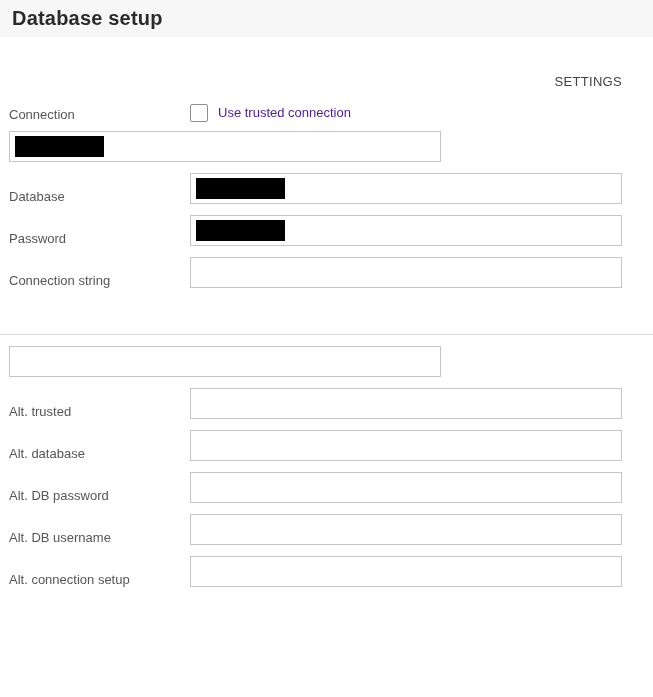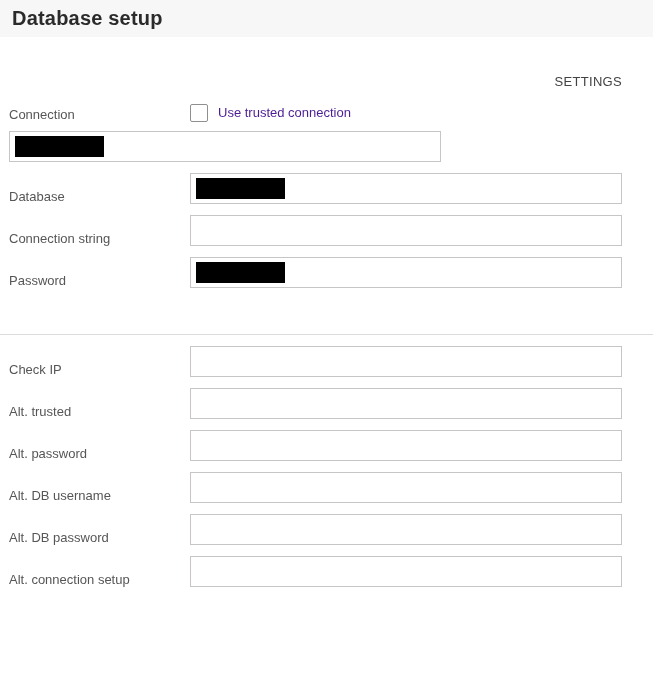--- a/index.html
+++ b/index.html
@@ -130,73 +130,72 @@
   <div class="row input-row">
     <div class="field-label">Database</div>
     <div class="input-wrap">
       <input class="text-input" type="text" style="">
       <div class="redaction"></div>
     </div>
   </div>
 
 
   <div class="row input-row">
+    <div class="field-label">Password</div>
+    <div class="input-wrap">
+      <input class="text-input" type="text" style="">
+      <div class="redaction"></div>
+    </div>
+  </div>
+
+  <div class="row input-row">
     <div class="field-label">Connection string</div>
     <div class="input-wrap">
       <input class="text-input" type="text" style="">
     </div>
   </div>
-
-  <div class="row input-row">
-    <div class="field-label">Password</div>
-    <div class="input-wrap">
-      <input class="text-input" type="text" style="">
-      <div class="redaction"></div>
-    </div>
-  </div>
 </div>
 
 <div class="divider"></div>
 
 <div class="section">
 
   <div class="row input-row">
-    <div class="field-label">Check IP</div>
     <div class="input-wrap">
       <input class="text-input" type="text" style="">
     </div>
   </div>
 
   <div class="row input-row">
     <div class="field-label">Alt. trusted</div>
     <div class="input-wrap">
       <input class="text-input" type="text" style="">
     </div>
   </div>
 
   <div class="row input-row">
-    <div class="field-label">Alt. password</div>
+    <div class="field-label">Alt. database</div>
+    <div class="input-wrap">
+      <input class="text-input" type="text" style="">
+    </div>
+  </div>
+
+  <div class="row input-row">
+    <div class="field-label">Alt. DB password</div>
     <div class="input-wrap">
       <input class="text-input" type="text" style="">
     </div>
   </div>
 
   <div class="row input-row">
     <div class="field-label">Alt. DB username</div>
     <div class="input-wrap">
       <input class="text-input" type="text" style="">
     </div>
   </div>
 
   <div class="row input-row">
-    <div class="field-label">Alt. DB password</div>
-    <div class="input-wrap">
-      <input class="text-input" type="text" style="">
-    </div>
-  </div>
-
-  <div class="row input-row">
     <div class="field-label">Alt. connection setup</div>
     <div class="input-wrap">
       <input class="text-input" type="text" style="">
     </div>
   </div>
 </div>
 
 </body></html>

